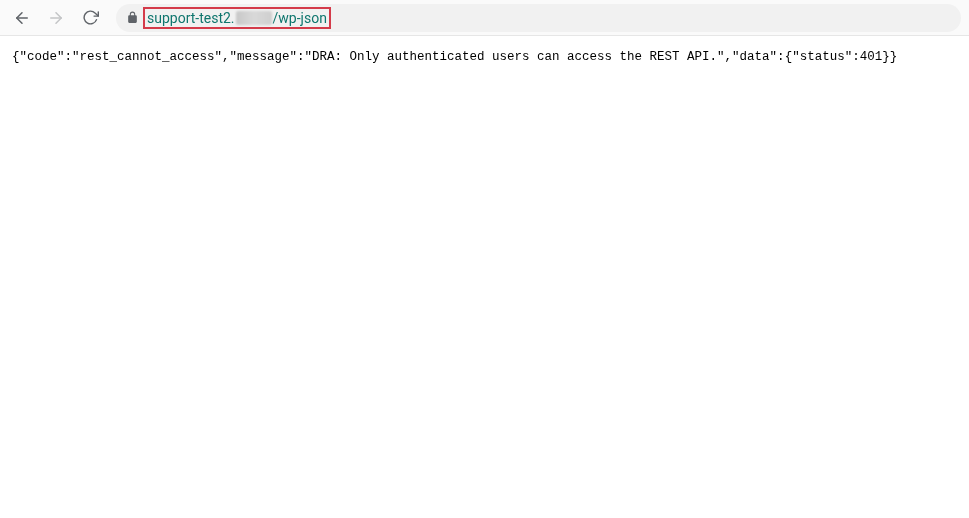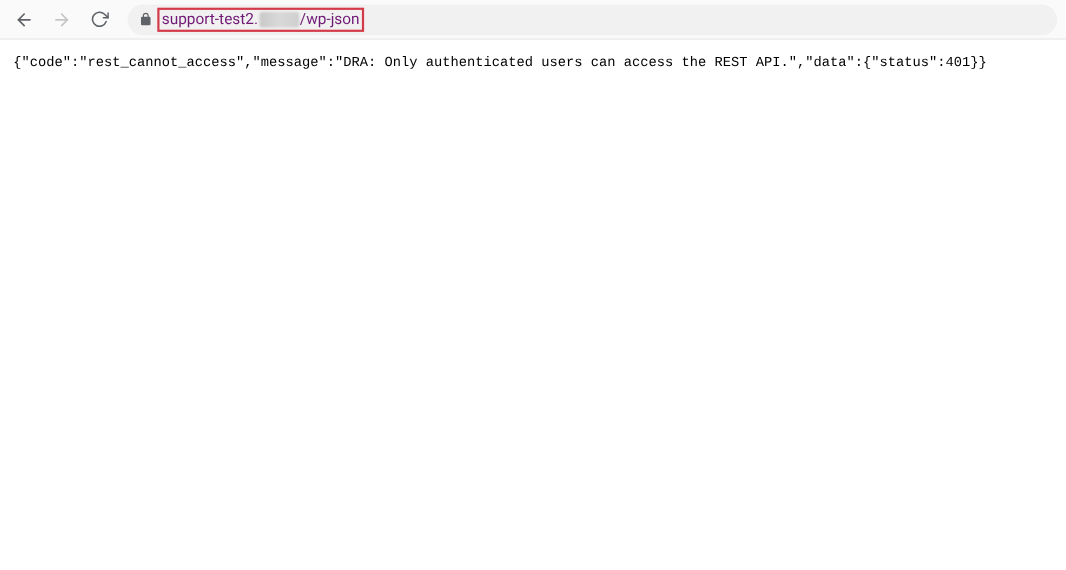--- a/index.html
+++ b/index.html
@@ -32,21 +32,21 @@
       border-radius: 14px;
       display: flex;
       align-items: center;
       padding: 0 10px;
       gap: 8px;
       margin-left: 6px;
     }
     .lock-icon { flex-shrink: 0; display: flex; align-items: center; }
     .url-text {
       font-size: 14px;
-      color: #701a75;
+      color: #0f766e;
       white-space: nowrap;
       display: flex;
       align-items: center;
       position: relative;
     }
     .url-highlight {
       position: absolute;
       left: -4px;
       top: -3px;
       height: 22px;

